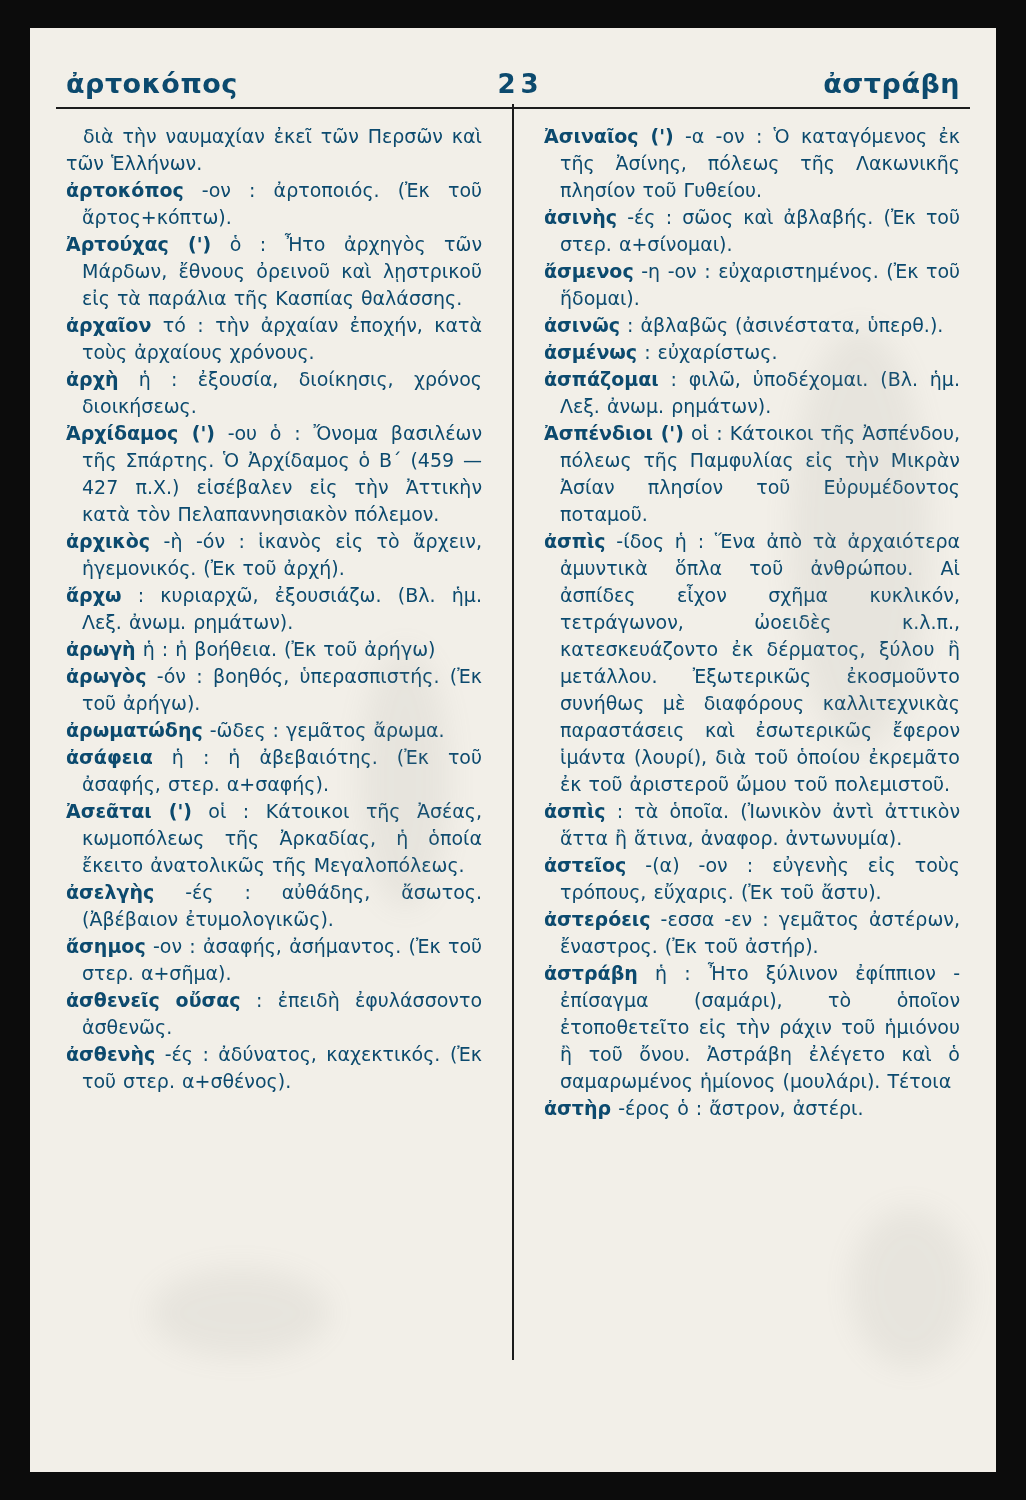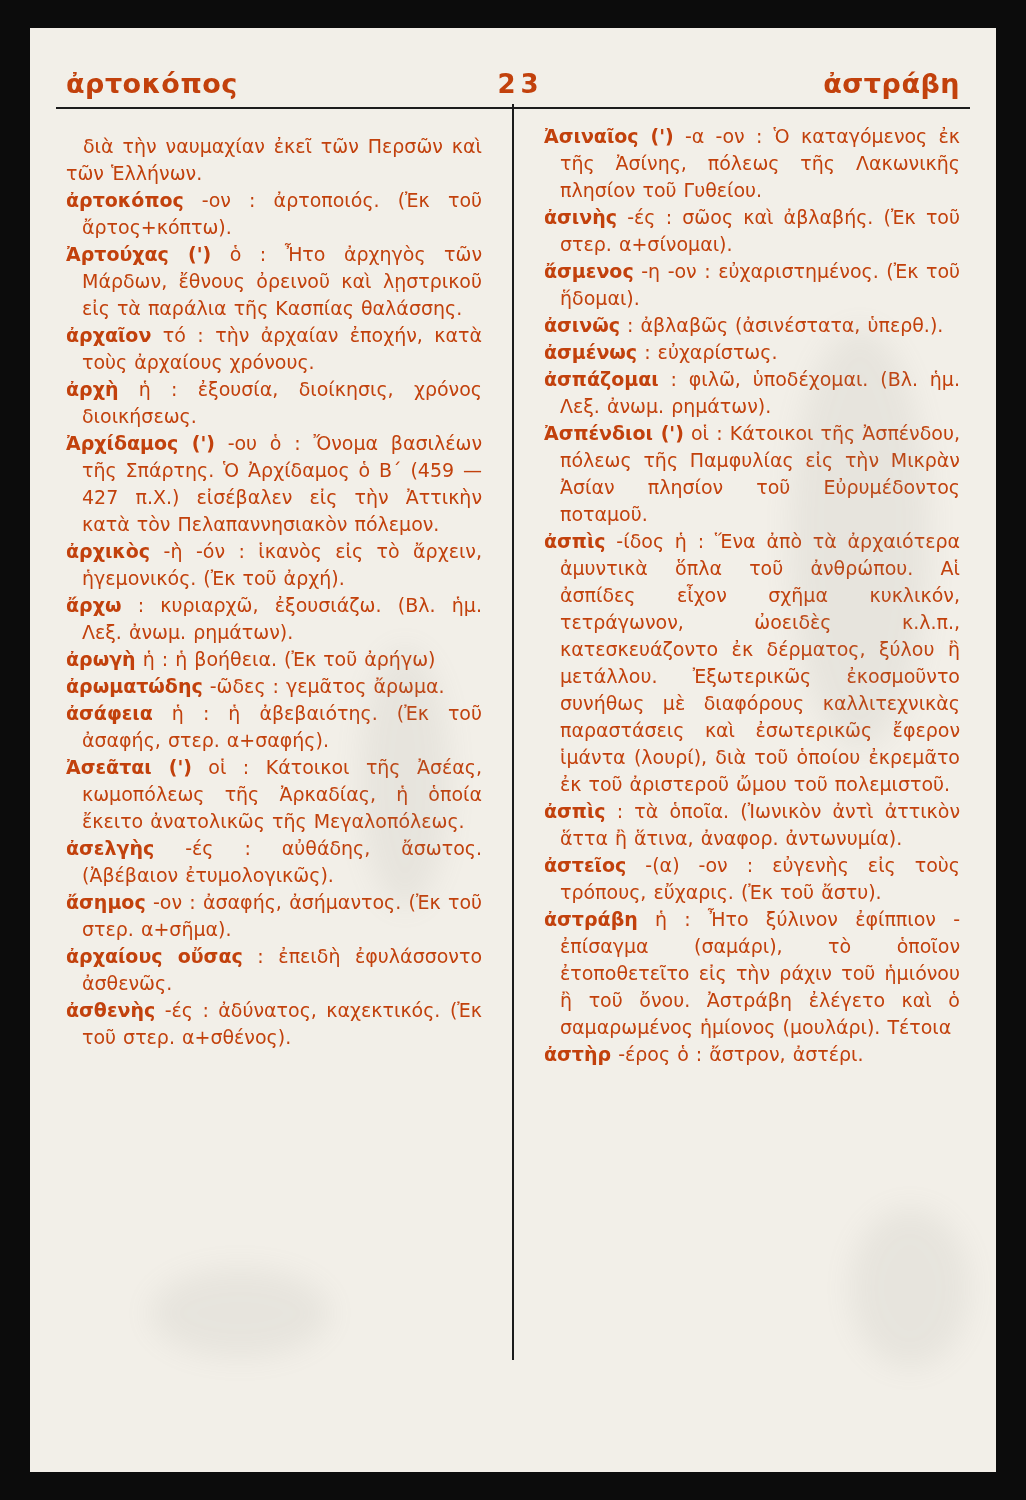--- a/index.html
+++ b/index.html
@@ -17,21 +17,21 @@
     background: #0c0c0c;
     overflow: hidden;
   }
   .page {
     position: absolute;
     left: 30px;
     top: 28px;
     width: 966px;
     height: 1444px;
     background: #f2efe8;
-    color: #c2410c;
+    color: #0c4a6e;
     overflow: hidden;
   }
   
   .smudge {
     position: absolute;
     border-radius: 50%;
     background: #8a8a82;
     filter: blur(14px);
     opacity: 0.10;
     pointer-events: none;
@@ -62,21 +62,21 @@
   }
   .columns {
     position: relative;
     display: flex;
     padding: 14px 36px 0 36px;
   }
   .column {
     flex: 1 1 0;
     min-width: 0;
   }
-  .column.left  { padding-right: 30px; margin-top: 10px; }
+  .column.left  { padding-right: 30px; }
   .column.right { padding-left: 32px; }
   .column-divider {
     position: absolute;
     left: 482px;
     top: 76px;
     width: 2px;
     height: 1256px;
     background: #1b1b1b;
   }
   .page .columns { position: static; }
@@ -123,38 +123,40 @@
       <div class="column left">
           <p class="entry continuation">διὰ τὴν ναυμαχίαν ἐκεῖ τῶν Περσῶν καὶ τῶν Ἑλλήνων.</p>
           <p class="entry"><span class="headword">ἀρτοκόπος</span> -ον : ἀρτοποιός. (Ἐκ τοῦ ἄρτος+κόπτω).</p>
           <p class="entry"><span class="headword">Ἀρτούχας (')</span> ὁ : Ἦτο ἀρχηγὸς τῶν Μάρδων, ἔθνους ὀρεινοῦ καὶ λῃστρικοῦ εἰς τὰ παράλια τῆς Κασπίας θαλάσσης.</p>
           <p class="entry"><span class="headword">ἀρχαῖον</span> τό : τὴν ἀρχαίαν ἐποχήν, κατὰ τοὺς ἀρχαίους χρόνους.</p>
           <p class="entry"><span class="headword">ἀρχὴ</span> ἡ : ἐξουσία, διοίκησις, χρόνος διοικήσεως.</p>
           <p class="entry"><span class="headword">Ἀρχίδαμος (')</span> -ου ὁ : Ὄνομα βασιλέων τῆς Σπάρτης. Ὁ Ἀρχίδαμος ὁ Β΄ (459 — 427 π.Χ.) εἰσέβαλεν εἰς τὴν Ἀττικὴν κατὰ τὸν Πελαπαννησιακὸν πόλεμον.</p>
           <p class="entry"><span class="headword">ἀρχικὸς</span> -ὴ -όν : ἱκανὸς εἰς τὸ ἄρχειν, ἡγεμονικός. (Ἐκ τοῦ ἀρχή).</p>
           <p class="entry"><span class="headword">ἄρχω</span> : κυριαρχῶ, ἐξουσιάζω. (Βλ. ἡμ. Λεξ. ἀνωμ. ρημάτων).</p>
           <p class="entry"><span class="headword">ἀρωγὴ</span> ἡ : ἡ βοήθεια. (Ἐκ τοῦ ἀρήγω)</p>
+          <p class="entry"><span class="headword">ἀρωγὸς</span> -όν : βοηθός, ὑπερασπιστής. (Ἐκ τοῦ ἀρήγω).</p>
           <p class="entry"><span class="headword">ἀρωματώδης</span> -ῶδες : γεμᾶτος ἄρωμα.</p>
           <p class="entry"><span class="headword">ἀσάφεια</span> ἡ : ἡ ἀβεβαιότης. (Ἐκ τοῦ ἀσαφής, στερ. α+σαφής).</p>
           <p class="entry"><span class="headword">Ἀσεᾶται (')</span> οἱ : Κάτοικοι τῆς Ἀσέας, κωμοπόλεως τῆς Ἀρκαδίας, ἡ ὁποία ἔκειτο ἀνατολικῶς τῆς Μεγαλοπόλεως.</p>
           <p class="entry"><span class="headword">ἀσελγὴς</span> -ές : αὐθάδης, ἄσωτος. (Ἀβέβαιον ἐτυμολογικῶς).</p>
           <p class="entry"><span class="headword">ἄσημος</span> -ον : ἀσαφής, ἀσήμαντος. (Ἐκ τοῦ στερ. α+σῆμα).</p>
-          <p class="entry"><span class="headword">ἀρχαίους οὔσας</span> : ἐπειδὴ ἐφυλάσσοντο ἀσθενῶς.</p>
+          <p class="entry"><span class="headword">ἀσθενεῖς οὔσας</span> : ἐπειδὴ ἐφυλάσσοντο ἀσθενῶς.</p>
           <p class="entry"><span class="headword">ἀσθενὴς</span> -ές : ἀδύνατος, καχεκτικός. (Ἐκ τοῦ στερ. α+σθένος).</p>
         </div>
       <div class="column right">
           <p class="entry"><span class="headword">Ἀσιναῖος (')</span> -α -ον : Ὁ καταγόμενος ἐκ τῆς Ἀσίνης, πόλεως τῆς Λακωνικῆς πλησίον τοῦ Γυθείου.</p>
           <p class="entry"><span class="headword">ἀσινὴς</span> -ές : σῶος καὶ ἀβλαβής. (Ἐκ τοῦ στερ. α+σίνομαι).</p>
           <p class="entry"><span class="headword">ἄσμενος</span> -η -ον : εὐχαριστημένος. (Ἐκ τοῦ ἥδομαι).</p>
           <p class="entry"><span class="headword">ἀσινῶς</span> : ἀβλαβῶς (ἀσινέστατα, ὑπερθ.).</p>
           <p class="entry"><span class="headword">ἀσμένως</span> : εὐχαρίστως.</p>
           <p class="entry"><span class="headword">ἀσπάζομαι</span> : φιλῶ, ὑποδέχομαι. (Βλ. ἡμ. Λεξ. ἀνωμ. ρημάτων).</p>
           <p class="entry"><span class="headword">Ἀσπένδιοι (')</span> οἱ : Κάτοικοι τῆς Ἀσπένδου, πόλεως τῆς Παμφυλίας εἰς τὴν Μικρὰν Ἀσίαν πλησίον τοῦ Εὐρυμέδοντος ποταμοῦ.</p>
           <p class="entry"><span class="headword">ἀσπὶς</span> -ίδος ἡ : Ἕνα ἀπὸ τὰ ἀρχαιότερα ἀμυντικὰ ὅπλα τοῦ ἀνθρώπου. Αἱ ἀσπίδες εἶχον σχῆμα κυκλικόν, τετράγωνον, ὠοειδὲς κ.λ.π., κατεσκευάζοντο ἐκ δέρματος, ξύλου ἢ μετάλλου. Ἐξωτερικῶς ἐκοσμοῦντο συνήθως μὲ διαφόρους καλλιτεχνικὰς παραστάσεις καὶ ἐσωτερικῶς ἔφερον ἱμάντα (λουρί), διὰ τοῦ ὁποίου ἐκρεμᾶτο ἐκ τοῦ ἀριστεροῦ ὤμου τοῦ πολεμιστοῦ.</p>
           <p class="entry"><span class="headword">ἀσπὶς</span> : τὰ ὁποῖα. (Ἰωνικὸν ἀντὶ ἀττικὸν ἅττα ἢ ἅτινα, ἀναφορ. ἀντωνυμία).</p>
           <p class="entry"><span class="headword">ἀστεῖος</span> -(α) -ον : εὐγενὴς εἰς τοὺς τρόπους, εὔχαρις. (Ἐκ τοῦ ἄστυ).</p>
+          <p class="entry"><span class="headword">ἀστερόεις</span> -εσσα -εν : γεμᾶτος ἀστέρων, ἔναστρος. (Ἐκ τοῦ ἀστήρ).</p>
           <p class="entry"><span class="headword">ἀστράβη</span> ἡ : Ἦτο ξύλινον ἐφίππιον - ἐπίσαγμα (σαμάρι), τὸ ὁποῖον ἐτοποθετεῖτο εἰς τὴν ράχιν τοῦ ἡμιόνου ἢ τοῦ ὄνου. Ἀστράβη ἐλέγετο καὶ ὁ σαμαρωμένος ἡμίονος (μουλάρι). Τέτοια</p>
           <p class="entry"><span class="headword">ἀστὴρ</span> -έρος ὁ : ἄστρον, ἀστέρι.</p>
         </div>
     </div>
 
   </div>
 </div>
 
 </body></html>

